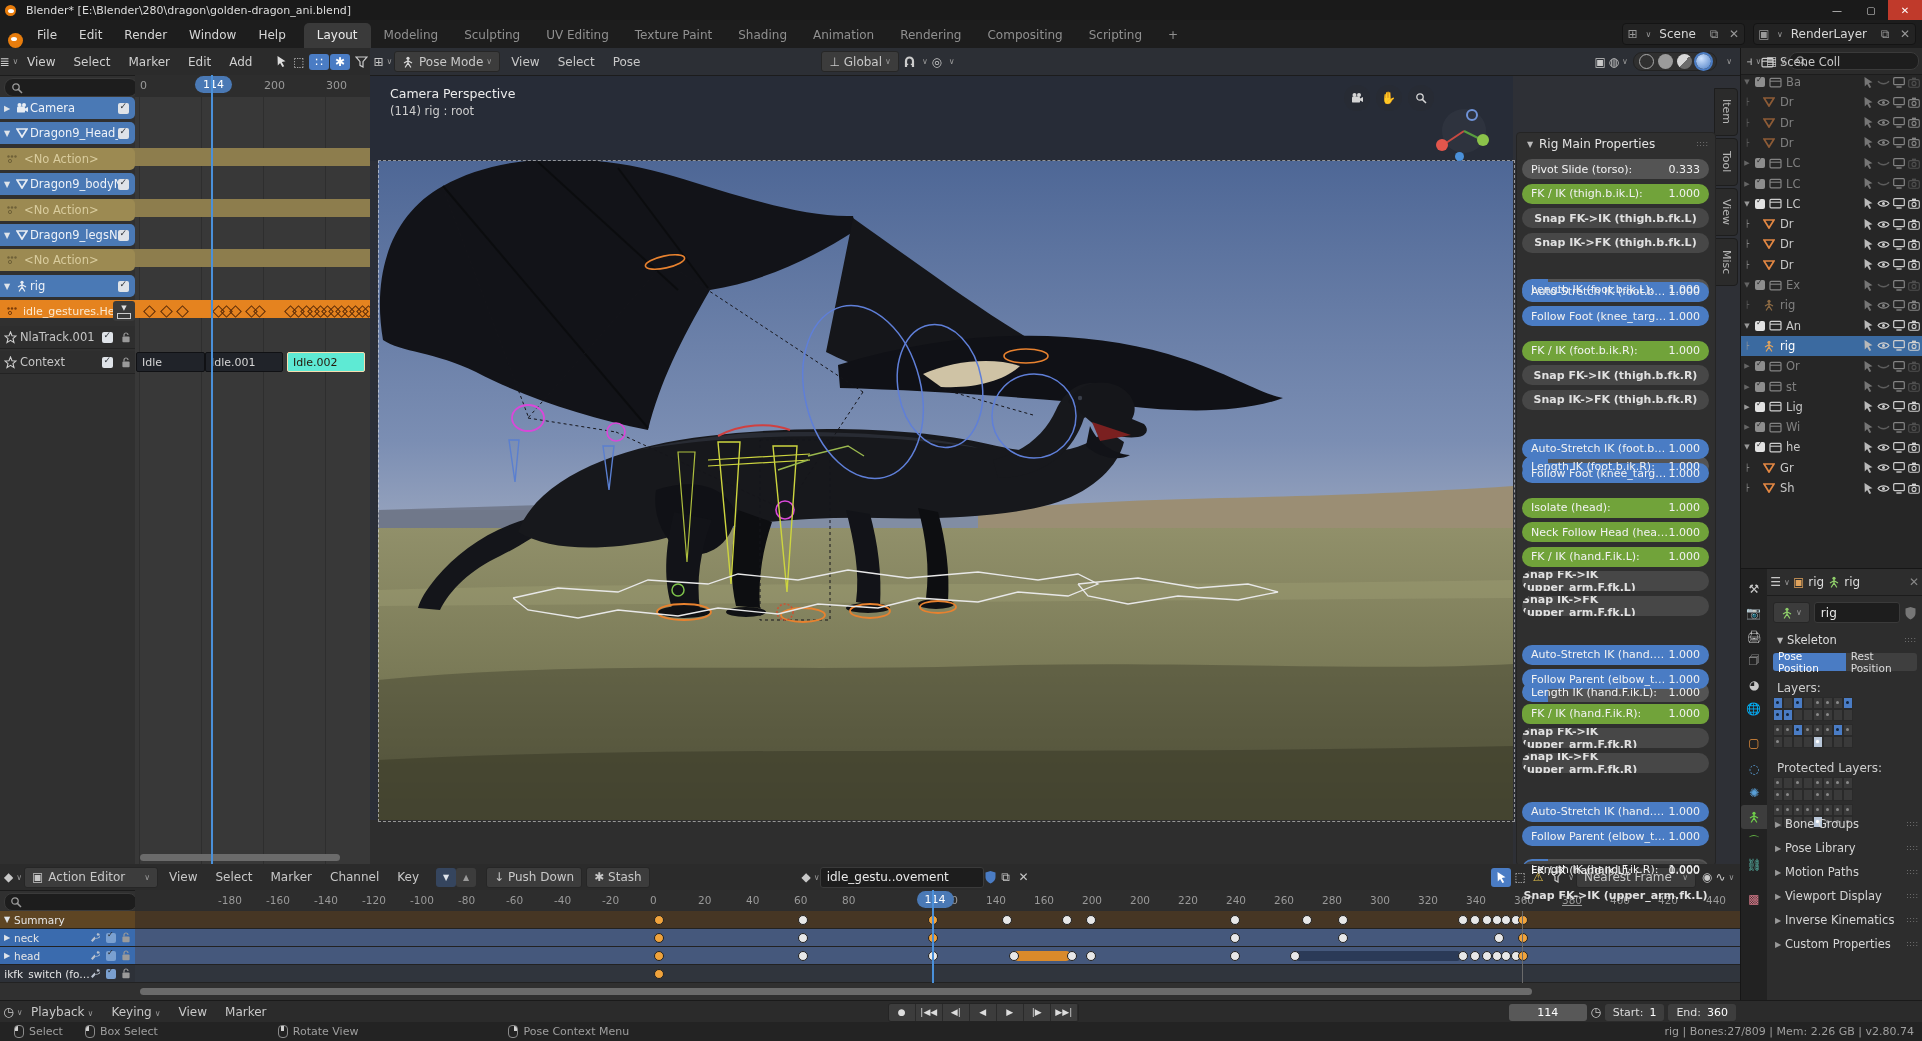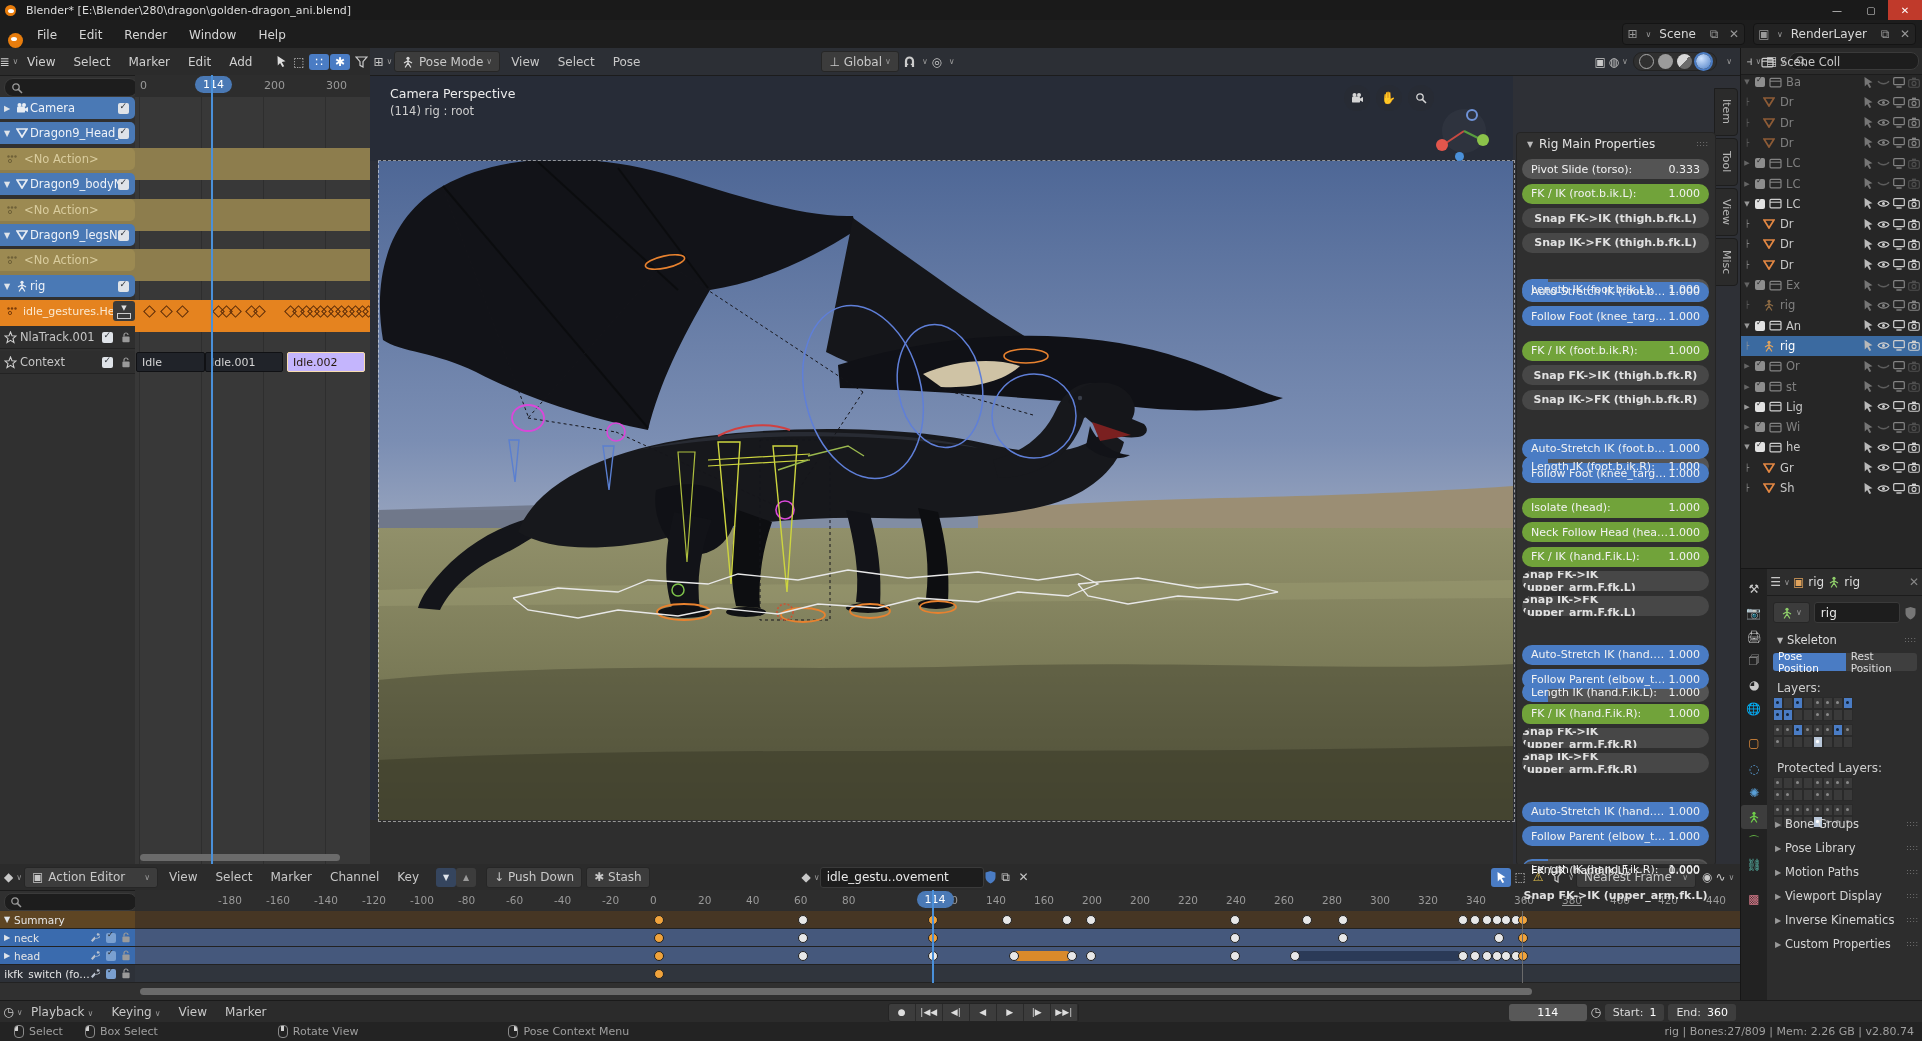--- a/index.html
+++ b/index.html
@@ -41,31 +41,31 @@
   #nlahead{position:absolute;left:0;top:0;width:370px;height:27px;}
   #nlaruler{position:absolute;left:135px;top:27px;width:235px;height:22px;background:#2d2d2d;border-bottom:1px solid #222;color:#9a9a9a;font-size:11px;overflow:hidden;}
   #nlasearch{position:absolute;left:4px;top:30px;width:126px;height:17px;background:#1d1d1d;border:1px solid #3a3a3a;border-radius:9px;display:flex;align-items:center;padding-left:6px;}
   #nlagrid{position:absolute;left:135px;top:49px;width:235px;height:767px;background:#383838;
      background-image:repeating-linear-gradient(90deg,rgba(0,0,0,.18) 0 1px,transparent 1px 62px);background-position:4px 0;}
   #nlatracks{position:absolute;left:0;top:49px;width:370px;}
   .ntrack{position:absolute;left:0;height:22px;width:370px;}
   .ntrack .cell{position:absolute;left:0;top:0;height:22px;display:flex;align-items:center;}
   .cell-obj{width:135px;background:#4a79b5;border-radius:0 5px 5px 0;color:#eef2f8;}
   .cell-track{width:135px;background:#2e2e2e;border-bottom:1px solid #232323;color:#c6c6c6;}
-  .band{position:absolute;left:0;top:0;height:32px;width:370px;text-align:center;}
+  .band{position:absolute;left:0;top:0;height:18px;width:370px;text-align:center;}
   .band-act{background:#8d7d4d;}
   .band-strip{background:#e5831f;}
   .cell-act{width:135px;background:#9c8a52;color:#d9cc9e;border-radius:0 5px 5px 0;}
   .tri{font-size:8px;color:#dfe4ea;width:14px;text-align:center;}
   .tname{flex:1;overflow:hidden;white-space:nowrap;font-size:11.5px;}
   .chk{width:11px;height:11px;background:#dfe3e8;border-radius:2px;position:relative;margin-right:6px;flex:none;}
   .chk:after{content:"✓";position:absolute;left:1.5px;top:-2px;color:#30343a;font-size:9px;}
   .lockico{color:#b9b9b9;font-size:10px;margin:0 4px 0 2px;}
   .nstrip{position:absolute;top:1px;height:20px;background:#202329;border:1px solid #101114;border-radius:2px;color:#d5d5d5;font-size:11px;display:flex;align-items:center;padding-left:5px;box-sizing:border-box;}
-  .nstrip.sel{background:#c4b5fd;border-color:#f7dcae;color:#26180a;}
+  .nstrip.sel{background:#5eead4;border-color:#f7dcae;color:#26180a;}
   .diamond{position:absolute;top:7px;width:7px;height:7px;background:transparent;border:1.4px solid #5c2c08;transform:rotate(45deg);}
   .nla-playhead{position:absolute;top:0;width:2px;background:#4a90d9;}
   .framepill{position:absolute;background:#4a79b5;color:#fff;border-radius:9px;font-size:11px;padding:2px 8px;}
   .hscroll{position:absolute;height:7px;border-radius:4px;background:#6b6b6b;}
 
   
   #vp{left:370px;top:48px;width:1370px;height:816px;background:#2b2f38;overflow:hidden;}
   #vphead{position:absolute;left:0;top:0;width:1370px;height:27px;background:#2c2f35;border-bottom:1px solid #1c1c1c;display:flex;align-items:center;}
   #camframe{position:absolute;left:8px;top:112px;width:1135px;height:660px;border:1px dashed rgba(235,235,235,.55);box-sizing:content-box;}
   .vp-outside{position:absolute;background:#272c37;}
@@ -164,20 +164,33 @@
   </div>
 
   <div id="topbar" class="abs">
     <span class="blender-logo"></span>
     <div class="menus" id="topmenus">
         <span>File</span>
         <span>Edit</span>
         <span>Render</span>
         <span>Window</span>
         <span>Help</span>
+      </div>
+    <div class="wstabs" id="wstabs">
+        <span class="wstab active">Layout</span>
+        <span class="wstab">Modeling</span>
+        <span class="wstab">Sculpting</span>
+        <span class="wstab">UV Editing</span>
+        <span class="wstab">Texture Paint</span>
+        <span class="wstab">Shading</span>
+        <span class="wstab">Animation</span>
+        <span class="wstab">Rendering</span>
+        <span class="wstab">Compositing</span>
+        <span class="wstab">Scripting</span>
+        <span class="wstab">+</span>
       </div>
     <div style="flex:1"></div>
     <div class="idblock" style="margin-right:8px">
       <span class="ib">⊞</span>
         <span class="caret">∨</span>
       <span class="nm">Scene</span>
       <span class="ib">⧉</span>
       <span class="ib">✕</span>
     </div>
     <div class="idblock" style="margin-right:6px">
@@ -573,21 +586,21 @@
       <span class="tri" style="color:#bbb">▼</span>
       <span style="margin-left:2px">Rig Main Properties</span>
       <span class="gripdots">∷∷</span>
     </div>
     <div id="nprows">
         <div class="nprow np-dark" style="top: 26px;">
           <span class="lab cut" style="position: relative; z-index: 1;">Pivot Slide (torso):</span>
           <span class="val" style="position: relative; z-index: 1;">0.333</span>
         </div>
         <div class="nprow np-green" style="top: 50.5px;">
-          <span class="lab cut" style="position: relative; z-index: 1;">FK / IK (root.b.ik.L):</span>
+          <span class="lab cut" style="position: relative; z-index: 1;">FK / IK (thigh.b.ik.L):</span>
           <span class="val" style="position: relative; z-index: 1;">1.000</span>
         </div>
         <div class="nprow np-button" style="top: 75px;">
           <span style="position: relative; z-index: 1;">Snap FK-&gt;IK (thigh.b.fk.L)</span>
         </div>
         <div class="nprow np-button" style="top: 99.5px;">
           <span style="position: relative; z-index: 1;">Snap IK-&gt;FK (thigh.b.fk.L)</span>
         </div>
         <div class="nprow np-part" style="top: 124px;">
           <span class="fill"></span>

